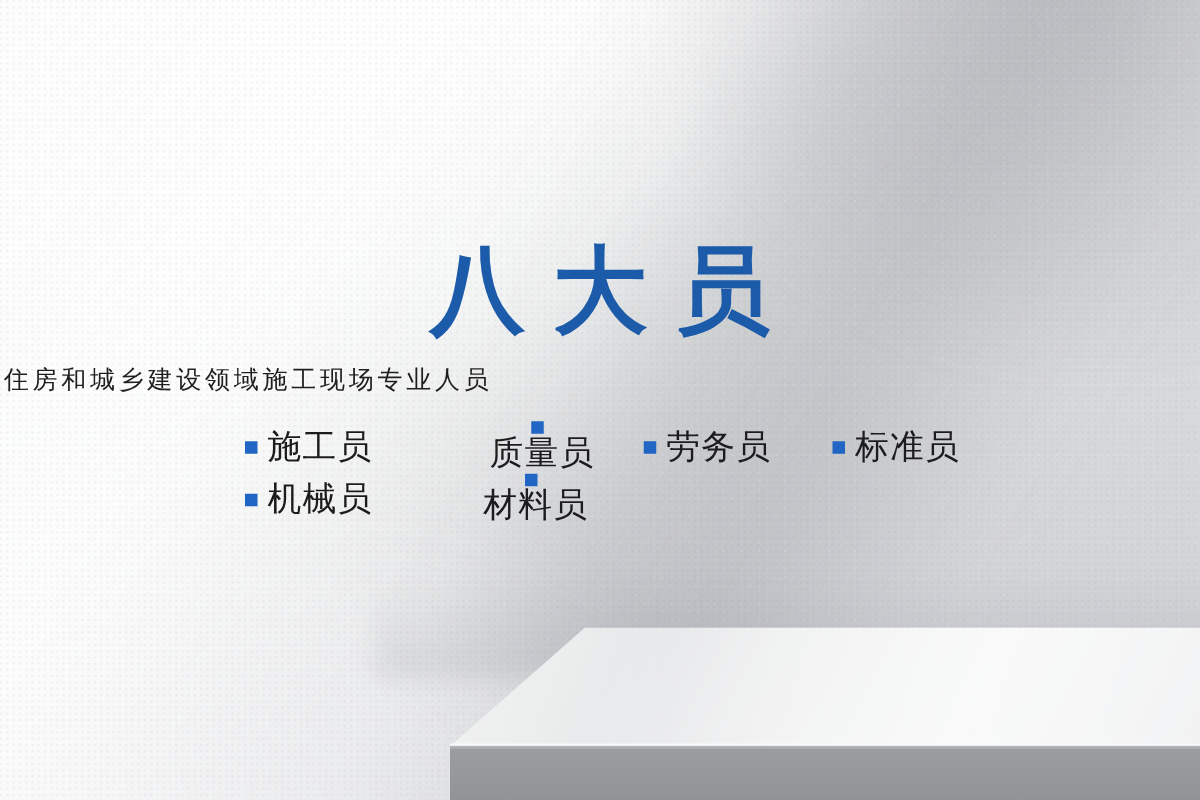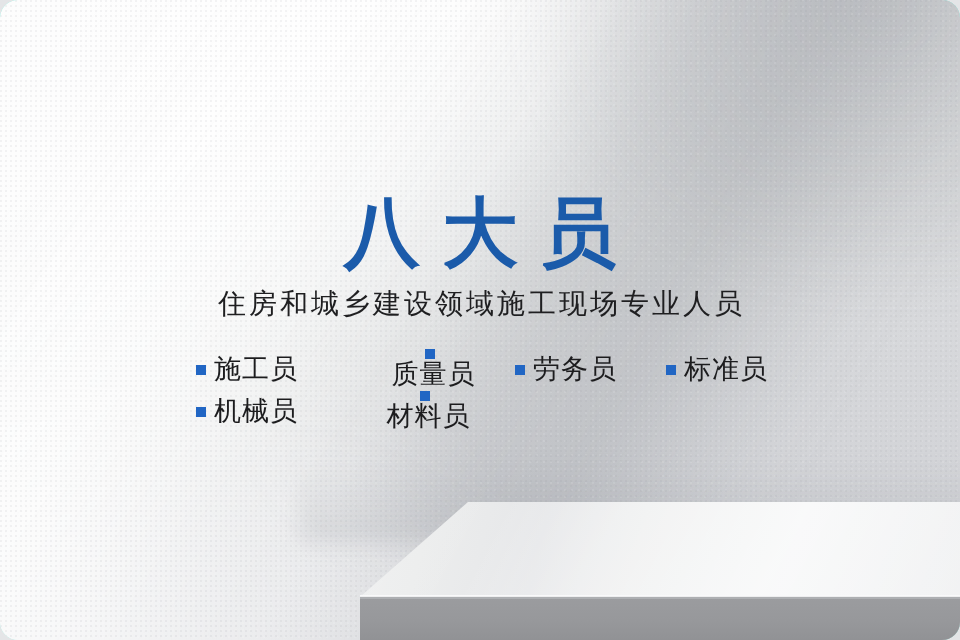--- a/index.html
+++ b/index.html
@@ -13,21 +13,20 @@
     font-family: "Liberation Sans", "DejaVu Sans", sans-serif;
     background: #e4e5e7;
   }
 
   #stage {
     position: relative;
     width: 960px;
     height: 640px;
     overflow: hidden;
     background: #5eead4;
-    border-radius: 18px;
   }
 
   
   .wall {
     position: absolute;
     inset: 0;
     background:
       linear-gradient(118deg,
         rgba(255,255,255,0.00) 0%,
         rgba(255,255,255,0.00) 46%,
@@ -232,35 +231,35 @@
     text-indent: 22px;
     color: #1b5baa;
     white-space: nowrap;
   }
 
   .subtitle {
     position: absolute;
     left: 0;
     top: 286px;
     width: 960px;
-    text-align: center;
+    text-align: left;
     font-family: "Liberation Sans", "DejaVu Sans", sans-serif;
-    font-size: 28px;
+    font-size: 20px;
     line-height: 36px;
     font-weight: normal;
     letter-spacing: 3px;
     text-indent: 3px;
     color: #1f1f21;
     white-space: nowrap;
   }
 
   .roles {
     position: absolute;
     left: 196px;
-    top: 348px;
+    top: 336px;
     width: 600px;
   }
   .role-row {
     display: flex;
     align-items: center;
     height: 42px;
     white-space: nowrap;
   }
   .role-item {
     display: inline-flex;

